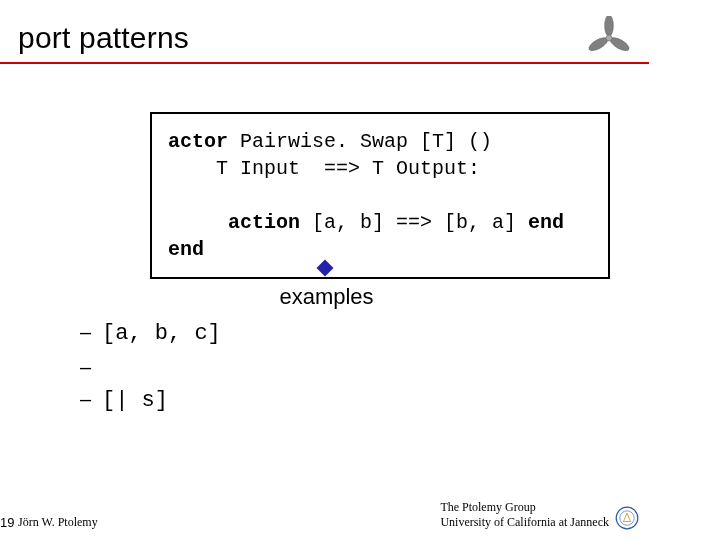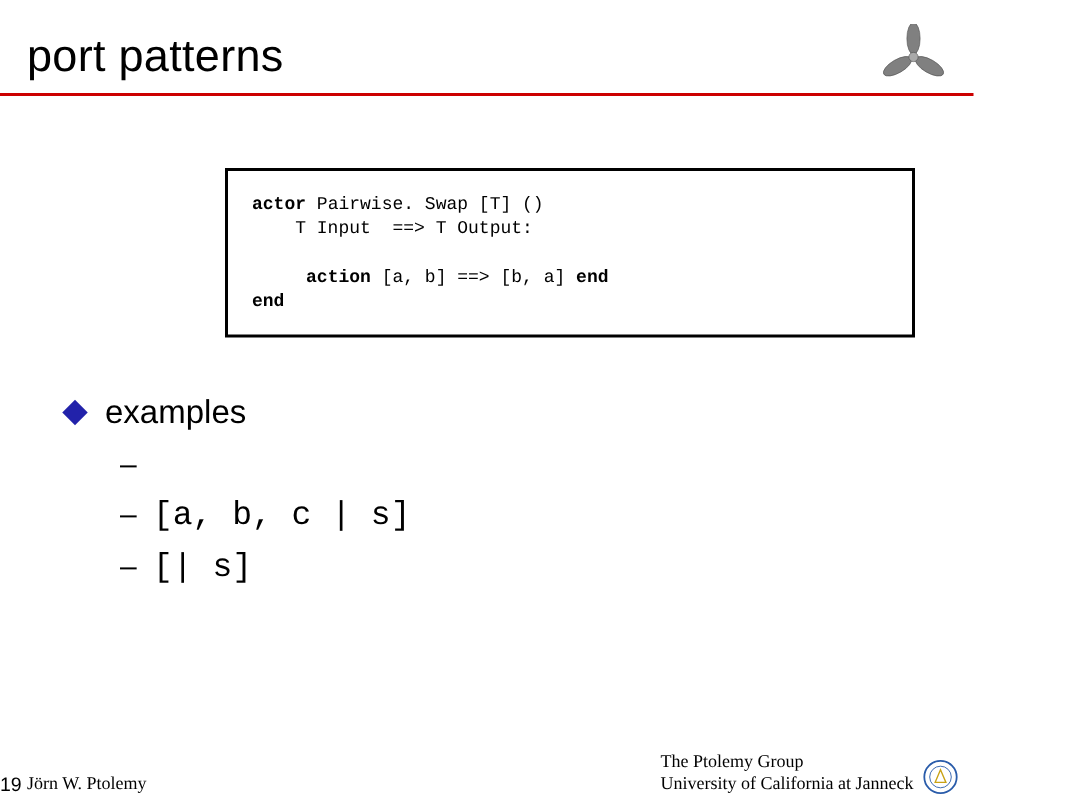--- a/index.html
+++ b/index.html
@@ -2,24 +2,24 @@
 <html><head>
 <meta charset="utf-8">
 <style>
   * { box-sizing: border-box; margin: 0; padding: 0; }
   html, body { width: 720px; height: 540px; background: #fff; font-family: Georgia, 'Times New Roman', serif; color: #000; overflow: hidden; }
   .slide { position: relative; width: 649px; height: 540px; }
   .title-row { position: absolute; top: 16px; left: 18px; right: 18px; display: flex; align-items: center; justify-content: space-between; }
   .title { font-family: Arial, Helvetica, sans-serif; font-size: 30px; font-weight: 400; letter-spacing: 0.2px; }
   .logo { width: 44px; height: 44px; }
   .rule { position: absolute; top: 62px; left: 0; right: 0; height: 0; border-top: 2.5px solid #c00; }
-  .code-box { position: absolute; top: 112px; left: 150px; width: 460px; border: 2px solid #000; padding: 14px 28px 14px 16px; font-family: 'Courier New', Courier, monospace; font-size: 12px; line-height: 1.35; white-space: pre; }
+  .code-box { position: absolute; top: 112px; left: 150px; width: 460px; border: 2px solid #000; padding: 14px 28px 14px 16px; font-family: 'Courier New', Courier, monospace; font-size: 20px; line-height: 1.35; white-space: pre; }
   .kw { font-weight: bold; }
   .body { position: absolute; top: 262px; left: 44px; right: 40px; }
-  .bullet-row { display: flex; align-items: center; gap: 10px; margin-bottom: 6px; }
+  .bullet-row { display: flex; align-items: center; gap: 10px; margin-bottom: 6px; flex-direction: column; }
   .diamond { width: 12px; height: 12px; background: #2222aa; transform: rotate(45deg); flex: 0 0 auto; margin-right: 4px; }
   .bullet-text { font-family: Arial, Helvetica, sans-serif; font-size: 22px; }
   .sub { margin-left: 36px; font-family: 'Courier New', Courier, monospace; font-size: 22px; line-height: 1.6; }
   .sub-row { display: flex; align-items: baseline; gap: 12px; }
   .dash { font-family: Arial, sans-serif; font-size: 20px; color: #000; width: 10px; }
   .footer { position: absolute; bottom: 10px; left: 18px; right: 10px; display: flex; align-items: flex-end; justify-content: space-between; font-family: 'Brush Script MT', 'Comic Sans MS', cursive; font-size: 12px; color: #000; }
   .footer-center { position: absolute; bottom: 10px; left: 0; right: 0; text-align: left; font-family: Arial, sans-serif; font-size: 13px; }
   .footer-right { text-align: left; line-height: 1.25; display: flex; align-items: flex-end; gap: 6px; }
   .seal { width: 24px; height: 24px; }
 </style>
@@ -49,24 +49,24 @@
 <span class="kw">end</span></div>
 
   <div class="body">
     <div class="bullet-row">
       <div class="diamond"></div>
       <div class="bullet-text">examples</div>
     </div>
     <div class="sub">
       <div class="sub-row">
         <span class="dash">–</span>
+        <span>[a, b, c]</span>
       </div>
       <div class="sub-row">
         <span class="dash">–</span>
-        <span>[a, b, c | s]</span>
       </div>
       <div class="sub-row">
         <span class="dash">–</span>
         <span>[| s]</span>
       </div>
     </div>
   </div>
 
   <div class="footer-center">19</div>
   <div class="footer">

